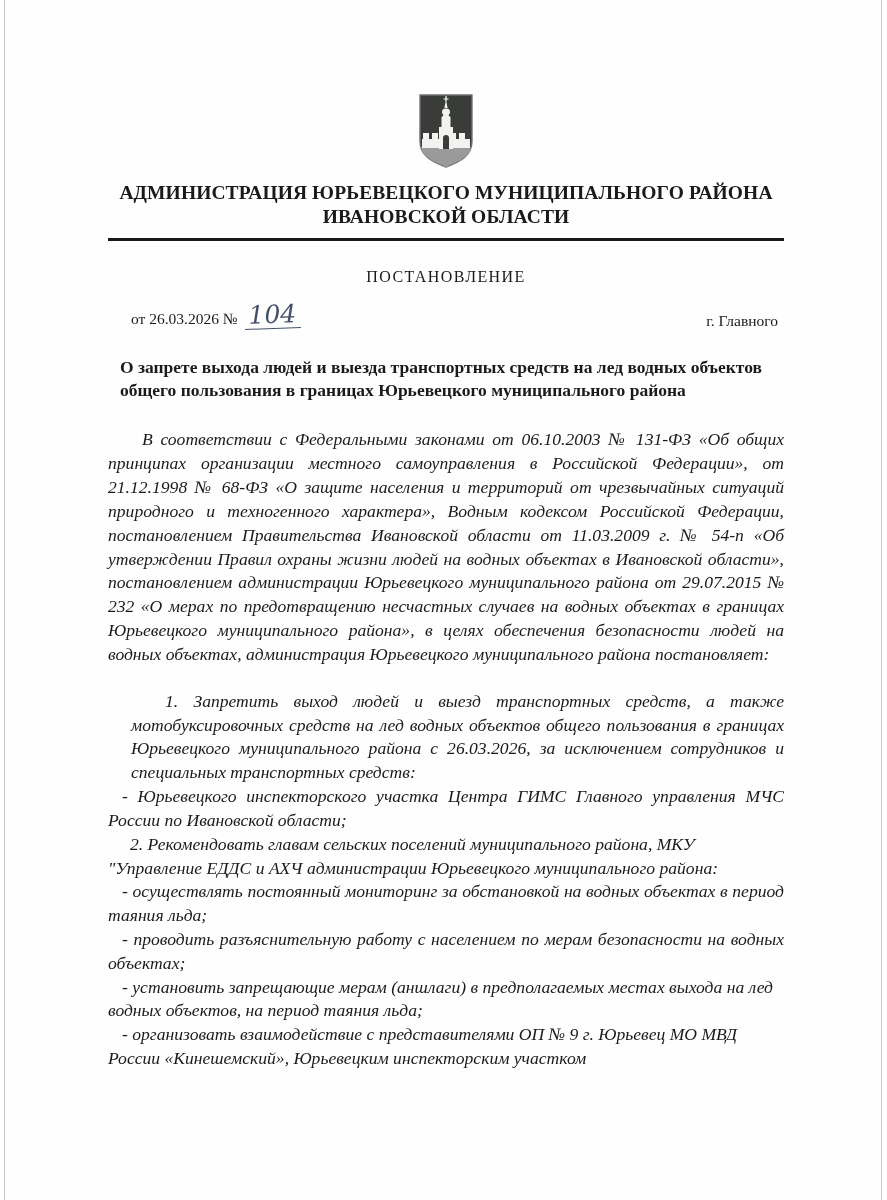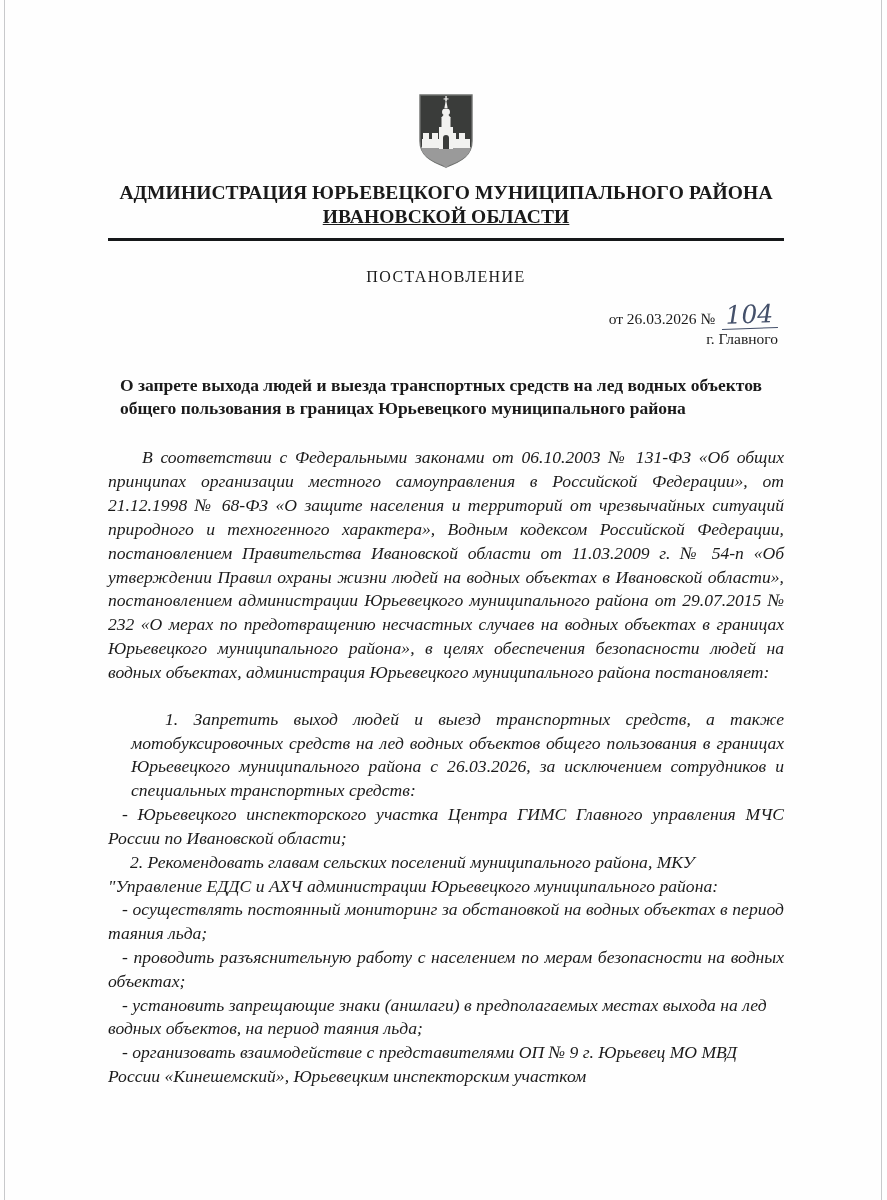--- a/index.html
+++ b/index.html
@@ -54,21 +54,21 @@
 
   
   .org-title {
     text-align: center;
     font-weight: bold;
     font-size: 19.5px;
     line-height: 1.22;
     letter-spacing: 0.1px;
     margin-top: 8px;
   }
-  .org-title .line2 { display: block; text-decoration: underline; }
+  .org-title .line2 { display: block; }
 
   .rule {
     height: 0;
     border: 0;
     border-top: 3px solid #16181a;
     margin: 9px 0 0 0;
     width: 100%;
   }
 
   .doc-kind {
@@ -79,21 +79,20 @@
     margin-top: 27px;
   }
 
   .meta-row {
     display: flex;
     justify-content: space-between;
     align-items: flex-end;
     font-size: 15.5px;
     margin-top: 17px;
     padding: 0 6px 0 23px;
-    flex-direction: column;
   }
   .meta-left {
     display: flex;
     align-items: baseline;
     gap: 4px;
     white-space: nowrap;
   }
   .reg-number {
     font-family: "DejaVu Serif", serif;
     font-style: italic;
@@ -201,18 +200,18 @@
 
     <div class="body-text">
       <p>В соответствии с Федеральными законами от 06.10.2003 № 131-ФЗ «Об общих принципах организации местного самоуправления в Российской Федерации», от 21.12.1998  № 68-ФЗ «О защите населения и территорий от чрезвычайных ситуаций природного и техногенного характера», Водным кодексом Российской Федерации, постановлением Правительства Ивановской области от 11.03.2009 г. № 54-п «Об утверждении Правил охраны жизни людей на водных объектах в Ивановской области», постановлением администрации Юрьевецкого муниципального района от 29.07.2015 № 232 «О мерах по предотвращению несчастных случаев на водных объектах в границах Юрьевецкого муниципального района», в целях обеспечения безопасности людей на водных объектах, администрация Юрьевецкого муниципального района постановляет:</p>
 
       <p class="gap">1. Запретить выход людей и выезд транспортных средств, а также мотобуксировочных средств на лед водных объектов общего пользования в границах Юрьевецкого муниципального района с 26.03.2026, за исключением сотрудников и специальных транспортных средств:</p>
       <p class="dash">- Юрьевецкого инспекторского участка Центра ГИМС Главного управления МЧС России по Ивановской области;</p>
 
       <p class="dash-wide left">2. Рекомендовать главам сельских поселений муниципального района, МКУ "Управление ЕДДС и АХЧ администрации Юрьевецкого муниципального района:</p>
       <p class="dash">-    осуществлять постоянный мониторинг за обстановкой на водных объектах в период таяния льда;</p>
       <p class="dash">- проводить разъяснительную работу с населением по мерам безопасности на водных объектах;</p>
-      <p class="dash left">- установить запрещающие знаки (аншлаги) в предполагаемых местах выхода на лед водных объектов, на период таяния льда;</p>
+      <p class="dash left">- установить запрещающие мерам (аншлаги) в предполагаемых местах выхода на лед водных объектов, на период таяния льда;</p>
       <p class="dash left">- организовать взаимодействие с представителями ОП № 9 г. Юрьевец МО МВД России «Кинешемский», Юрьевецким инспекторским участком</p>
     </div>
 
   </div>
 </div>
 
 </body></html>

